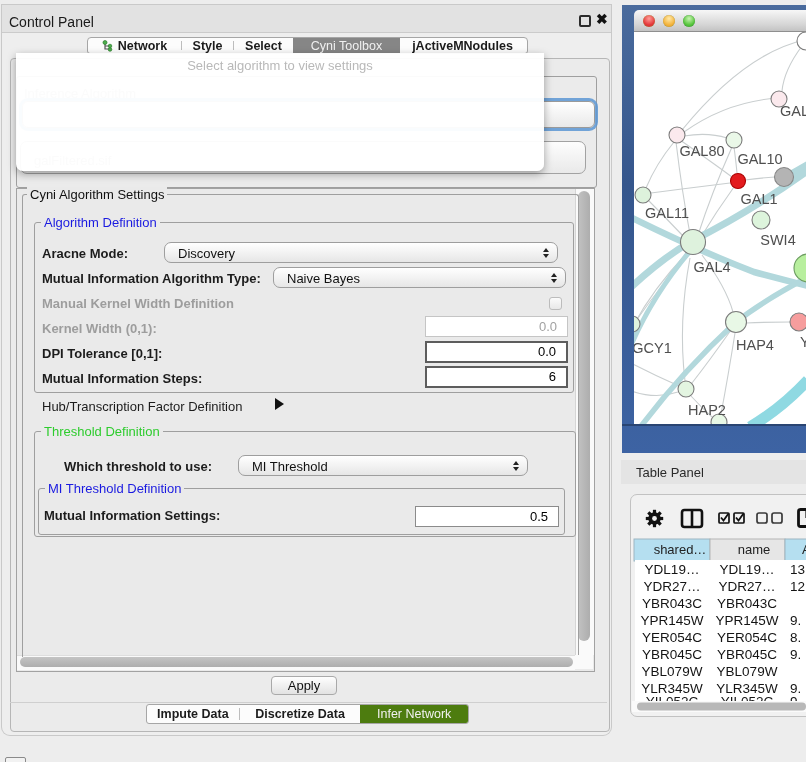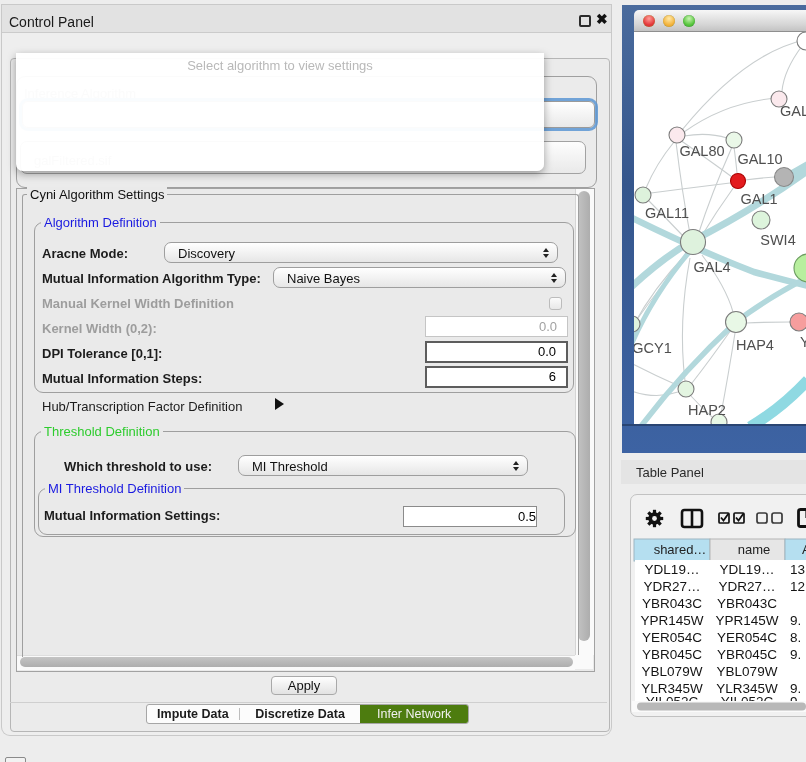--- a/index.html
+++ b/index.html
@@ -1,20 +1,20 @@
 <!DOCTYPE html>
 <html><head><meta charset="utf-8">
 <style>
 html,body{margin:0;padding:0}
 body{width:806px;height:762px;background:#ededed;font-family:"Liberation Sans",sans-serif;position:relative;overflow:hidden}
 .abs{position:absolute}
 .b{font-weight:bold}
 .lbl{position:absolute;font-size:13px;color:#1c1c1c;white-space:nowrap;font-weight:bold}
 .glbl{position:absolute;font-size:13px;color:#9d9d9d;white-space:nowrap;font-weight:bold}
-.grp{position:absolute;border:1px solid #9f9f9f;border-radius:9px}
+.grp{position:absolute;border:1px solid #9f9f9f;border-radius:3px}
 .gt{position:absolute;top:-8px;font-size:13px;background:#eaeaea;padding:0 3px;white-space:nowrap;line-height:15px}
 .combo{position:absolute;background:linear-gradient(#ffffff,#f4f4f4 45%,#e6e6e6);border:1px solid #9e9e9e;border-radius:7px;font-size:13px;color:#111}
 .combo .tx{position:absolute;left:13px;top:3px}
 .arr{position:absolute;width:0;height:0;border-left:3px solid transparent;border-right:3px solid transparent}
 .au{border-bottom:4px solid #222}
 .ad{border-top:4px solid #222}
 .fld{position:absolute;background:#fff;font-size:13px;color:#000;text-align:right}
 .tabstrip{position:absolute;display:flex;background:#fcfcfc;border:1px solid #a6a6a6;border-radius:4px;overflow:hidden}
 .tab{font-size:12.5px;font-weight:bold;color:#1c1c1c;display:flex;align-items:center;justify-content:center;white-space:nowrap}
 .tabsel{background:#868686;color:#f1f1f1;font-weight:normal}
@@ -22,20 +22,35 @@
 </style></head>
 <body>
 
 <div class="abs" id="cpwin" style="left:2px;top:5px;width:609px;height:730px;background:#eeeeee;border-radius:0 0 8px 8px;box-shadow:0 0 0 1px #c9c9c9">
 
   <div class="abs" style="left:0;top:0;width:609px;height:27px;background:#e2e2e2;border-bottom:1px solid #cbcbcb"></div>
   <div class="abs" style="left:7px;top:9px;font-size:14px;color:#1a1a1a">Control Panel</div>
   <div class="abs" style="left:577px;top:10px;width:8px;height:8px;border:2px solid #2b2b2b;border-radius:2px"></div>
   <div class="abs" style="left:594px;top:6px;font-size:14px;font-weight:bold;color:#111">✖</div>
 
+  <div class="tabstrip" style="left:85px;top:32px;width:439px;height:15px;border-radius:4px 4px 3px 3px">
+    <div class="tab" style="width:93px"><svg width="12" height="12" viewBox="0 0 12 12" style="margin-right:4px">
+          <path d="M3 3 V9 H7" fill="none" stroke="#555" stroke-width="1.2"></path>
+          <path d="M3 6 H7" fill="none" stroke="#555" stroke-width="1.2"></path>
+          <circle cx="3" cy="2.5" r="2" fill="#4cae4c" stroke="#2e7d2e" stroke-width="0.7"></circle>
+          <circle cx="8" cy="6" r="1.8" fill="#4cae4c" stroke="#2e7d2e" stroke-width="0.7"></circle>
+          <circle cx="8" cy="9.5" r="1.8" fill="#4cae4c" stroke="#2e7d2e" stroke-width="0.7"></circle>
+        </svg>Network</div>
+    <div class="tsep"></div>
+    <div class="tab" style="width:51px">Style</div>
+    <div class="tsep"></div>
+    <div class="tab" style="width:59px">Select</div>
+    <div class="tab tabsel" style="width:107px">Cyni Toolbox</div>
+    <div class="tab" style="width:125px">jActiveMNodules</div>
+  </div>
 
   <div class="abs" style="left:8px;top:53px;width:598px;height:672px;background:#ebebeb;border:1px solid #b6b6b6;border-radius:4px"></div>
 
   <div class="grp" style="left:14px;top:71px;width:579px;height:110px;background:#ebebeb"></div>
   <div class="abs" style="left:22px;top:81px;font-size:13px;color:#999">Inference Algorithm</div>
   <div class="abs" style="left:20px;top:96px;width:571px;height:25px;background:linear-gradient(#fff,#e9e9e9);border:1px solid #9a9a9a;border-radius:6px;box-shadow:0 0 0 3px rgba(92,151,211,0.85)"></div>
   <div class="abs" style="left:18px;top:136px;width:564px;height:31px;background:linear-gradient(#fdfdfd,#e9e9e9);border:1px solid #a2a2a2;border-radius:7px"></div>
   <div class="abs" style="left:32px;top:148px;font-size:13px;color:#999">galFiltered.sif</div>
 </div>
 
@@ -59,42 +74,42 @@
         <div class="arr ad" style="right:8px;top:11px"></div>
       </div>
     <div class="lbl" style="left:7px;top:48px">Mutual Information Algorithm Type:</div>
     <div class="combo" style="left:238px;top:44px;width:291px;height:19px">
         <span class="tx">Naive Bayes</span>
       <div class="arr au" style="right:8px;top:5px"></div>
         <div class="arr ad" style="right:8px;top:11px"></div>
       </div>
     <div class="glbl" style="left:7px;top:73px">Manual Kernel Width Definition</div>
     <div class="abs" style="left:514px;top:74px;width:11px;height:11px;background:linear-gradient(#fbfbfb,#e8e8e8);border:1px solid #bcbcbc;border-radius:3px"></div>
-    <div class="glbl" style="left:7px;top:98px">Kernel Width (0,2):</div>
+    <div class="glbl" style="left:7px;top:98px">Kernel Width (0,1):</div>
     <div class="fld" style="left:390px;top:93px;width:131px;height:19px;border:1px solid #c5c5c5;color:#a2a2a2;line-height:19px;padding-right:10px">0.0</div>
     <div class="lbl" style="left:7px;top:123px">DPI Tolerance [0,1]:</div>
     <div class="fld" style="left:390px;top:118px;width:129px;height:18px;border:2px solid #5d5d5d;line-height:18px;padding-right:10px">0.0</div>
     <div class="lbl" style="left:7px;top:148px">Mutual Information Steps:</div>
     <div class="fld" style="left:390px;top:143px;width:129px;height:18px;border:2px solid #5d5d5d;line-height:18px;padding-right:10px">6</div>
   </div>
   <div class="abs" style="left:19px;top:204px;font-size:13px;color:#1c1c1c;white-space:nowrap">Hub/Transcription Factor Definition</div>
   <div class="abs" style="left:252px;top:203px;width:0;height:0;border-top:6px solid transparent;border-bottom:6px solid transparent;border-left:9px solid #111"></div>
 
   <div class="grp" style="left:11px;top:236px;width:540px;height:104px">
     <div class="gt" style="left:6px;color:#2ecc2e;background:#eaeaea">Threshold Definition</div>
     <div class="lbl" style="left:29px;top:27px">Which threshold to use:</div>
     <div class="combo" style="left:203px;top:23px;width:288px;height:19px">
         <span class="tx">MI Threshold</span>
       <div class="arr au" style="right:8px;top:5px"></div>
         <div class="arr ad" style="right:8px;top:11px"></div>
       </div>
     <div class="grp" style="left:3px;top:56px;width:525px;height:45px">
       <div class="gt" style="left:6px;color:#1a1ae0;background:#eaeaea">MI Threshold Definition</div>
       <div class="lbl" style="left:5px;top:19px">Mutual Information Settings:</div>
-      <div class="fld" style="left:364px;top:17px;width:132px;height:19px;border:1px solid #8b8b8b;line-height:19px;">0.5</div>
+      <div class="fld" style="left:376px;top:17px;width:132px;height:19px;border:1px solid #8b8b8b;line-height:19px;padding-right:10px">0.5</div>
     </div>
   </div>
 
 </div>
 
 <div class="abs" style="left:271px;top:676px;width:64px;height:17px;background:linear-gradient(#fefefe,#f0f0f0 50%,#e2e2e2);border:1px solid #a9a9a9;border-radius:4px;text-align:center;font-size:13px;color:#111;line-height:17px">Apply</div>
 <div class="abs" style="left:10px;top:702px;width:597px;height:1px;background:#cfcfcf"></div>
 <div class="tabstrip" style="left:146px;top:704px;width:321px;height:18px;border-radius:3px">
   <div class="tab" style="width:92px">Impute Data</div>
   <div class="tsep"></div>

